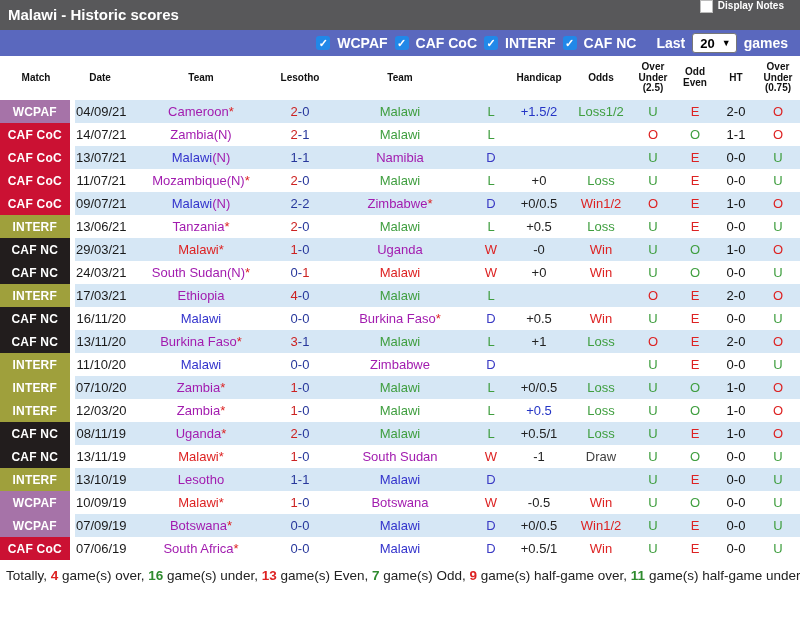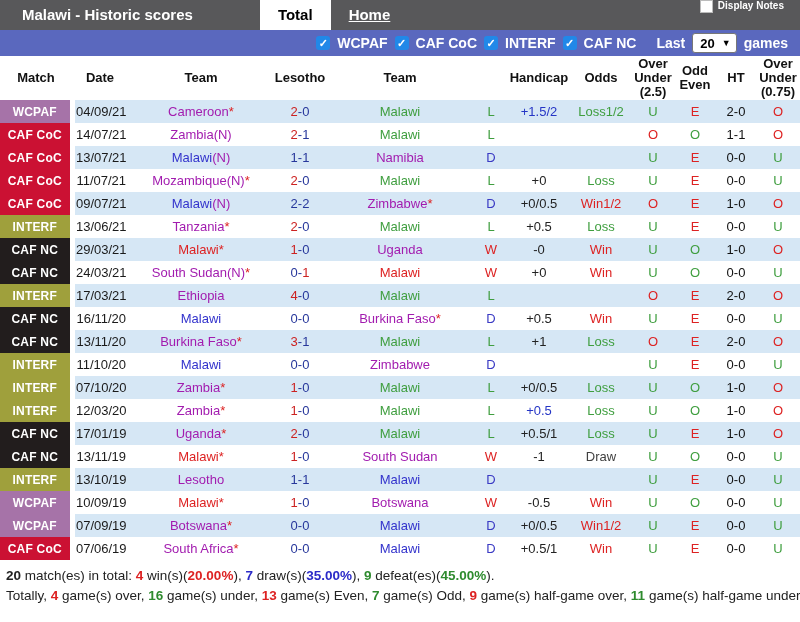--- a/index.html
+++ b/index.html
@@ -1,39 +1,39 @@
 <!DOCTYPE html>
 <html><head>
 <meta charset="utf-8">
 <style>
   * { box-sizing: border-box; }
   html,body { margin:0; padding:0; background:#fff; }
   body { width:800px; font-family:"Liberation Sans", sans-serif; }
 
   
   .topbar { background:#58585A; height:30px; display:flex; align-items:stretch; color:#fff; }
-  .topbar .title { font-weight:bold; font-size:15px; line-height:30px; padding:0 12px 0 22px; }
+  .topbar .title { font-weight:bold; font-size:15px; line-height:30px; padding:0 12px 0 8px; }
   .tabs { display:flex; margin-left:55px; }
   .tab { font-weight:bold; font-size:15px; line-height:30px; padding:0 18px; color:#fff; cursor:pointer; }
   .tab.active { background:#fff; color:#000; }
   .tab.plain { text-decoration:underline; }
   .topbar .spacer { flex:1; }
   .display-notes { display:flex; align-items:flex-start; gap:5px; padding-right:16px; font-weight:bold; font-size:10px; }
   .cb-empty { width:13px; height:13px; background:#fff; border:1px solid #bbb; display:inline-block; }
 
   
   .filterbar { background:#5A68BE; height:26px; display:flex; align-items:center; justify-content:flex-end; gap:7px; padding-right:12px; color:#fff; font-weight:bold; font-size:14px; }
   .cb-checked { width:14px; height:14px; background:#2188E8; border-radius:3px; color:#fff; font-size:11px; line-height:14px; text-align:center; display:inline-block; }
   .fake-select { background:#fff; color:#000; border:1px solid #777; border-radius:3px; height:20px; display:inline-flex; align-items:center; gap:7px; padding:0 5px 0 7px; font-size:13px; font-weight:bold; cursor:pointer; }
   .fake-select .chev { font-size:9px; }
   .filterbar .gap { width:6px; }
 
   
   table { border-collapse:collapse; table-layout:fixed; width:800px; }
-  thead th { height:44px; vertical-align:middle; text-align:center; font-size:13px; font-weight:bold; color:#111; white-space:pre-line; line-height:1.08; padding:0; }
+  thead th { height:44px; vertical-align:middle; text-align:center; font-size:10px; font-weight:bold; color:#111; white-space:pre-line; line-height:1.08; padding:0; }
   tbody td { height:23px; text-align:center; font-size:13px; color:#1a1a1a; padding:0; white-space:nowrap; overflow:hidden; }
   tr.odd  { background:#D6E7F5; }
   tr.even { background:#fff; }
   td.comp { color:#fff; font-weight:bold; font-size:12px; border-right:5px solid #fff; letter-spacing:0.2px; }
   .star { color:#DD2222; }
   .t-k { color:#a21caf; } .t-b { color:#3333CC; } .t-g { color:#3F9E3F; } .t-r { color:#DD2222; }
   .s-n { color:#27379B; } .s-r { color:#CC2222; }
   .w-W { color:#DD2222; } .w-D { color:#3A3AC4; } .w-L { color:#3F9E3F; }
   .h-k { color:#222; } .h-b { color:#2535C5; }
   .o-win { color:#DD2222; } .o-loss { color:#3F9E3F; } .o-draw { color:#404040; }
@@ -45,24 +45,20 @@
   .summary { padding:6px 0 0 6px; font-size:13.5px; color:#222; }
   .summary .line { line-height:20px; white-space:nowrap; }
   .summary b { font-weight:bold; }
   .sc-red { color:#DD2222; } .sc-blue { color:#2A2AC8; } .sc-green { color:#2E8B2E; } .sc-black { color:#222; }
 </style>
 </head>
 <body>
 
 <div class="topbar">
   <span class="title">Malawi - Historic scores</span>
-  <div class="tabs">
-    <span class="tab active">Total</span>
-    <span class="tab plain">Home</span>
-  </div>
   <span class="spacer"></span>
   <span class="display-notes">
     <span class="cb-empty"></span>
     <span>Display Notes</span>
   </span>
 </div>
 
 <div class="filterbar" id="filterbar">
     <span class="cb-checked">✓</span>
     <span>WCPAF</span>
@@ -310,21 +306,21 @@
         <td class="w-L">L</td>
         <td class="h-b">+0.5</td>
         <td class="o-loss">Loss</td>
         <td class="lt-U25">U</td>
         <td class="lt-Oe">O</td>
         <td class="ht">1-0</td>
         <td class="lt-O25">O</td>
       </tr>
       <tr class="odd">
         <td class="comp" style="background: rgb(34, 29, 29);">CAF NC</td>
-        <td>17/01/19</td>
+        <td>08/11/19</td>
         <td><span><span class="t-k">Uganda</span><span class="star">*</span></span></td>
         <td><span class="s-r">2</span><span class="s-n">-</span><span class="s-n">0</span></td>
         <td><span><span class="t-g">Malawi</span></span></td>
         <td class="w-L">L</td>
         <td class="h-k">+0.5/1</td>
         <td class="o-loss">Loss</td>
         <td class="lt-U25">U</td>
         <td class="lt-E">E</td>
         <td class="ht">1-0</td>
         <td class="lt-O25">O</td>
@@ -396,15 +392,14 @@
         <td class="o-win">Win</td>
         <td class="lt-U25">U</td>
         <td class="lt-E">E</td>
         <td class="ht">0-0</td>
         <td class="lt-U25">U</td>
       </tr>
     </tbody>
 </table>
 
 <div class="summary" id="summary">
-    <div class="line"><b class="sc-black">20</b><span> match(es) in total: </span><b class="sc-red">4</b><span> win(s)(</span><b class="sc-red">20.00%</b><span>), </span><b class="sc-blue">7</b><span> draw(s)(</span><b class="sc-blue">35.00%</b><span>), </span><b class="sc-green">9</b><span> defeat(es)(</span><b class="sc-green">45.00%</b><span>).</span></div>
     <div class="line"><span>Totally, </span><b class="sc-red">4</b><span> game(s) over, </span><b class="sc-green">16</b><span> game(s) under, </span><b class="sc-red">13</b><span> game(s) Even, </span><b class="sc-green">7</b><span> game(s) Odd, </span><b class="sc-red">9</b><span> game(s) half-game over, </span><b class="sc-green">11</b><span> game(s) half-game under</span></div>
   </div>
 
 </body></html>

